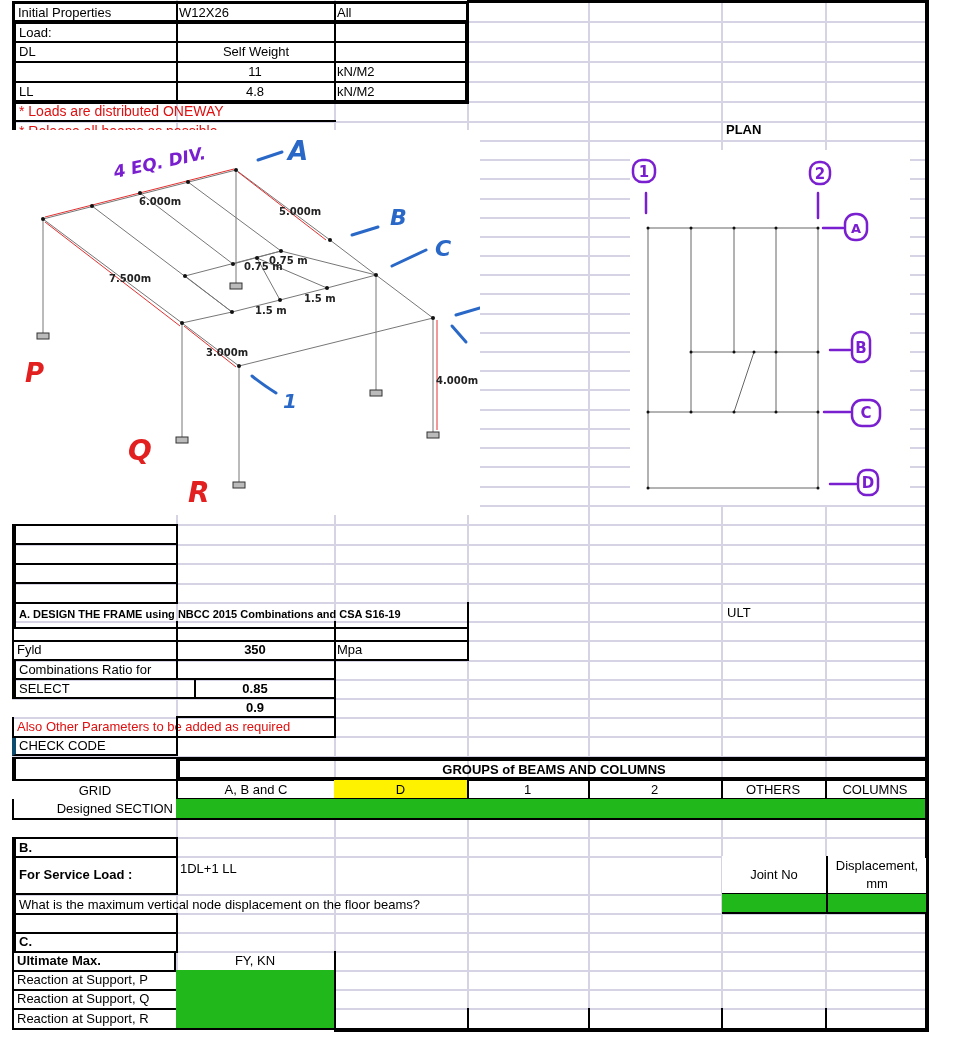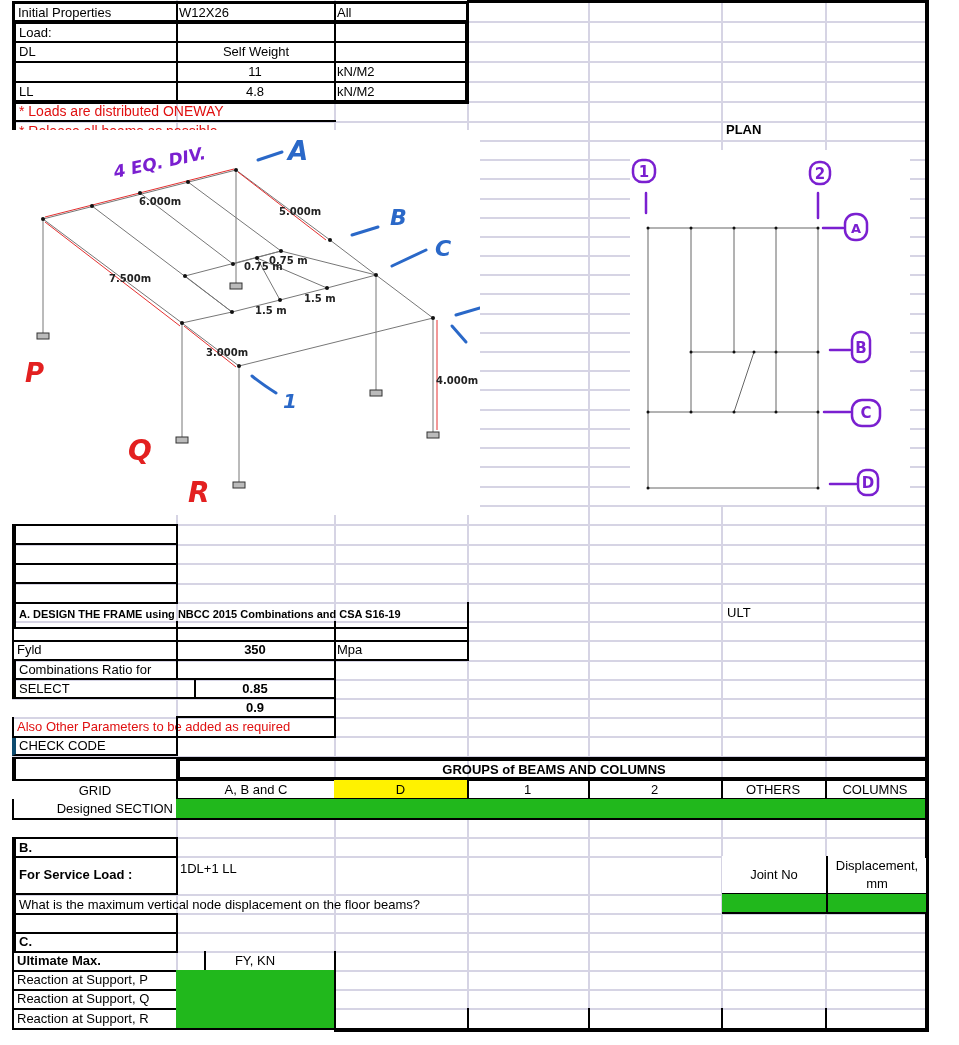--- a/index.html
+++ b/index.html
@@ -334,21 +334,21 @@
 <div class="cell c" style="left:826px;top:856px;width:100px;height:39px;background:#fff;white-space:normal;text-align:center;line-height:18px;border-left:2px solid #000;border-bottom:2px solid #000;box-sizing:border-box">Displacement, mm</div>
 <div class="thickV" style="left:925px;top:838px;height:20px"></div>
 
 <div class="cell" style="left:12px;top:894px;height:20px;border-left:4px solid #000;box-sizing:border-box">What is the maximum vertical node displacement on the floor beams?</div>
 <div class="cell green" style="left:722px;top:894px;width:104px;height:20px;border-bottom:2px solid #000;box-sizing:border-box"></div>
 <div class="cell green" style="left:826px;top:894px;width:100px;height:20px;border-left:2px solid #000;border-bottom:2px solid #000;box-sizing:border-box"></div>
 
 <div class="cell bx" style="left:12px;top:913px;width:166px;height:21px;border-left:4px solid #000"></div>
 
 <div class="cell b bx" style="left:12px;top:932px;width:166px;height:21px;border-left:4px solid #000;border-top:0">C.</div>
-<div class="cell b bx" style="left:12px;top:951px;width:194px;height:21px;border-top:0">Ultimate Max.</div>
+<div class="cell b bx" style="left:12px;top:951px;width:164px;height:21px;border-top:0">Ultimate Max.</div>
 <div class="cell c bx" style="left:176px;top:951px;width:160px;height:21px;border-top:0;border-left:0">FY, KN</div>
 
 <div class="cell bx" style="left:12px;top:970px;width:166px;height:21px;border-top:0">Reaction at  Support, P</div>
 <div class="cell bx green" style="left:176px;top:970px;width:160px;height:21px;border-top:0;border-left:0"></div>
 <div class="cell bx" style="left:12px;top:989px;width:166px;height:21px;border-top:0">Reaction at  Support, Q</div>
 <div class="cell bx green" style="left:176px;top:989px;width:160px;height:21px;border-top:0;border-left:0"></div>
 <div class="cell bx" style="left:12px;top:1008px;width:166px;height:22px;border-top:0">Reaction at  Support, R</div>
 <div class="cell bx green" style="left:176px;top:1008px;width:160px;height:22px;border-top:0;border-left:0"></div>
 
 <div>

